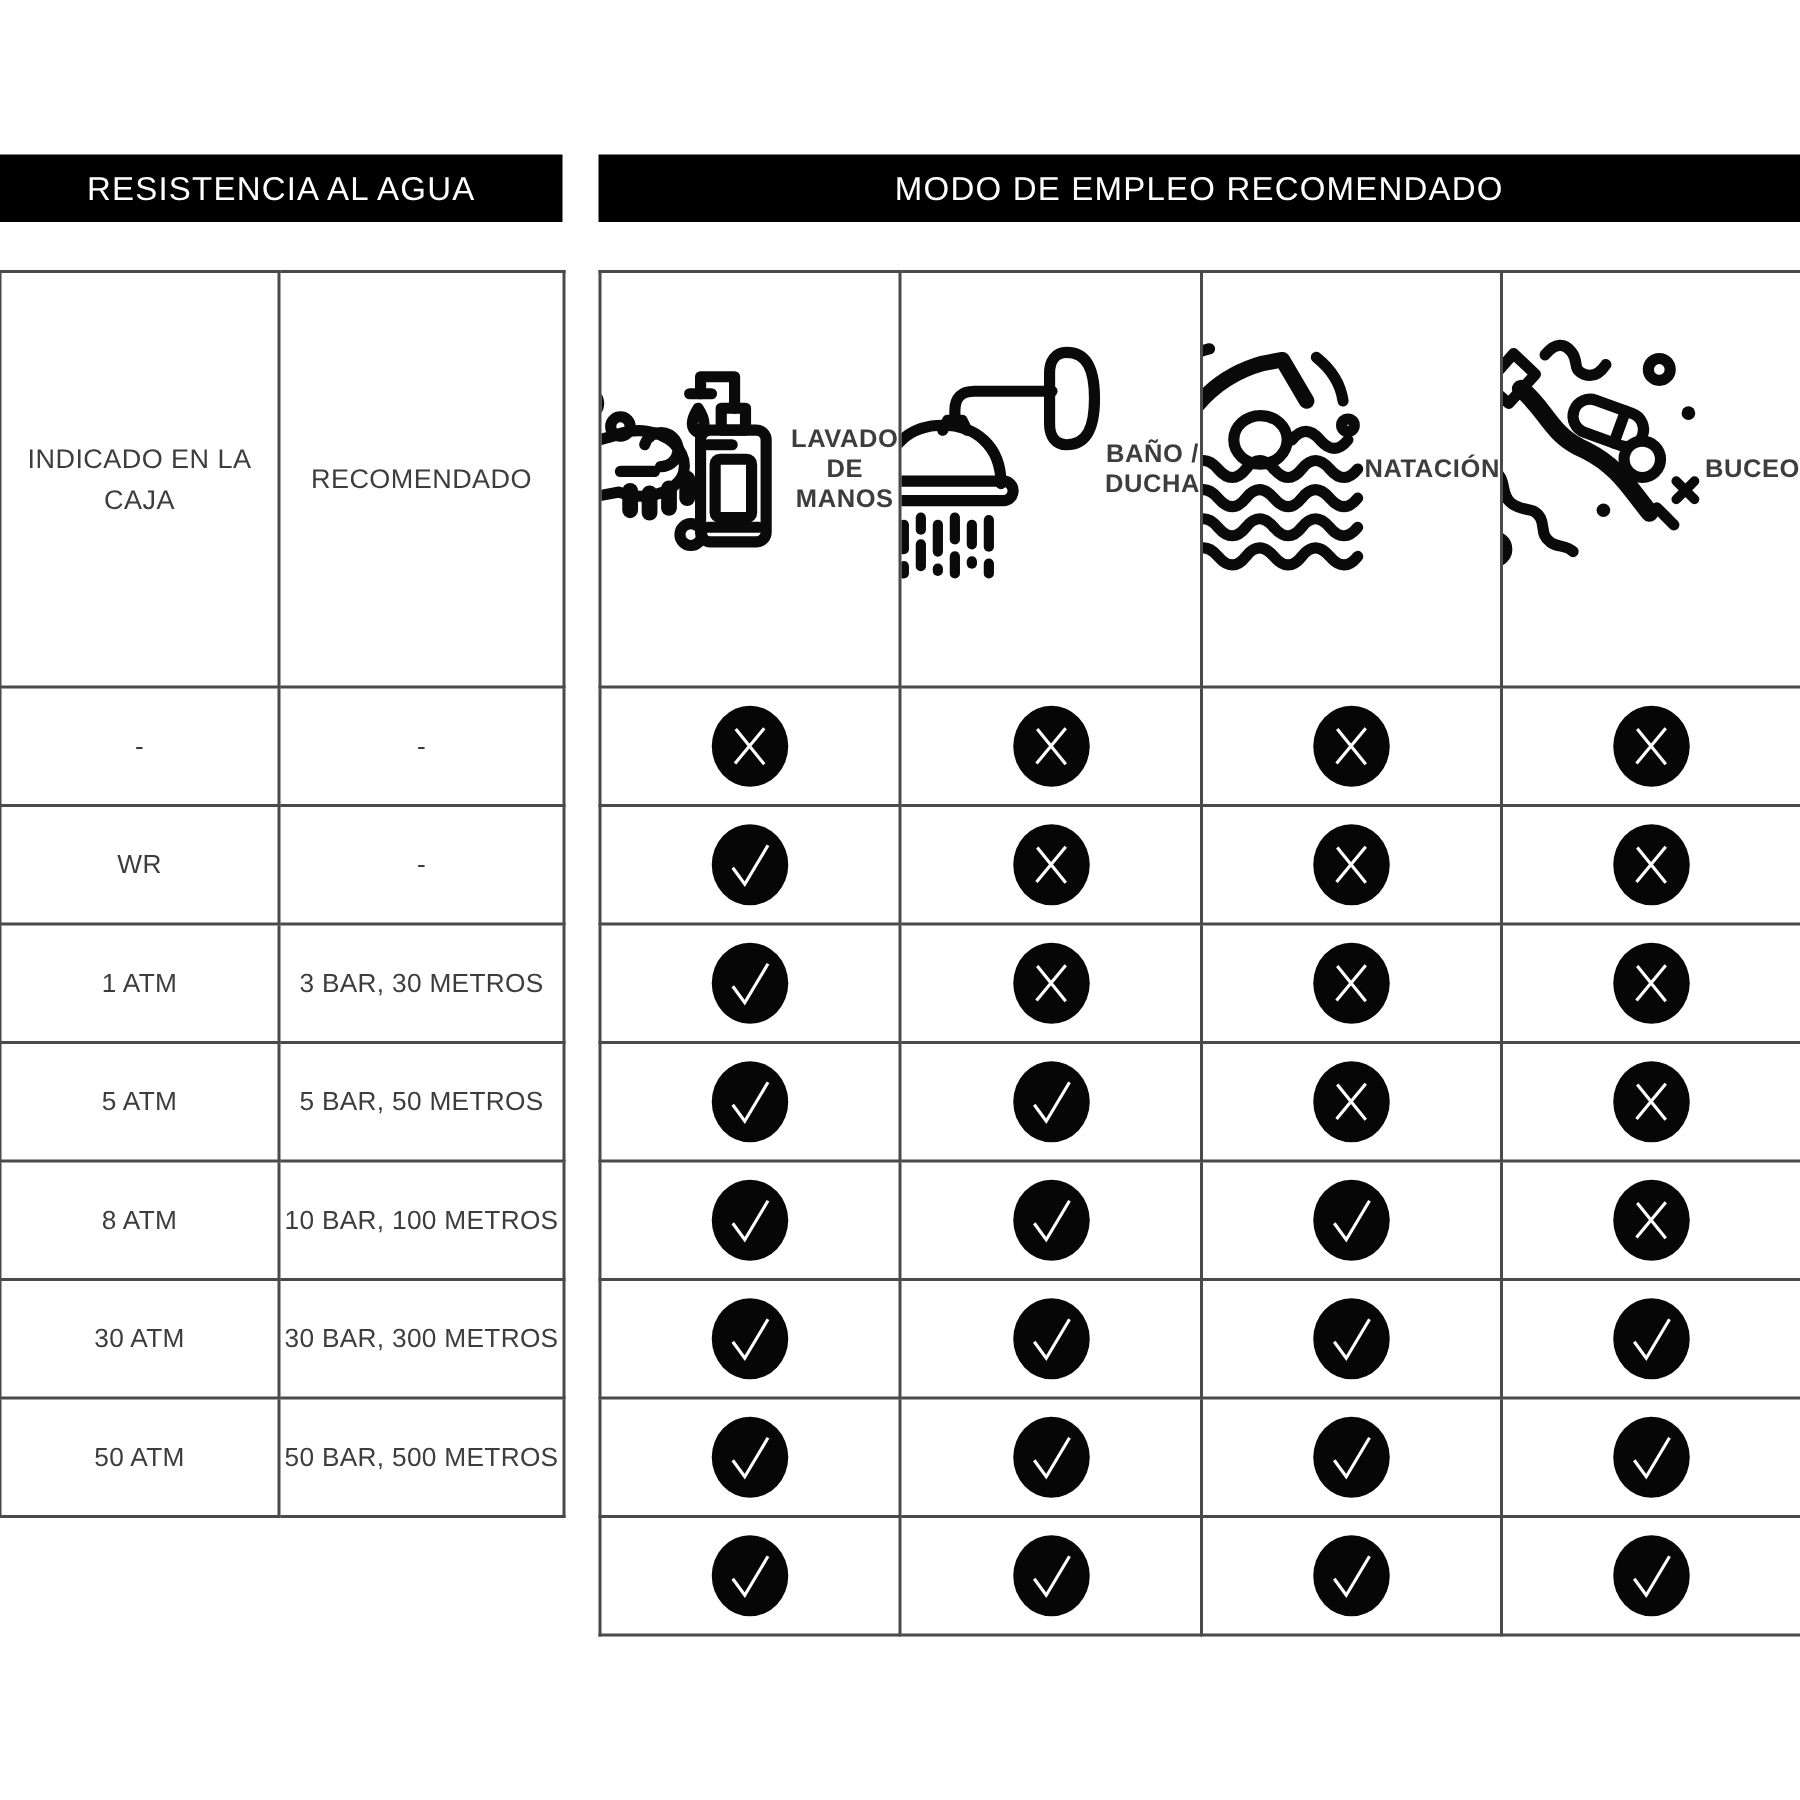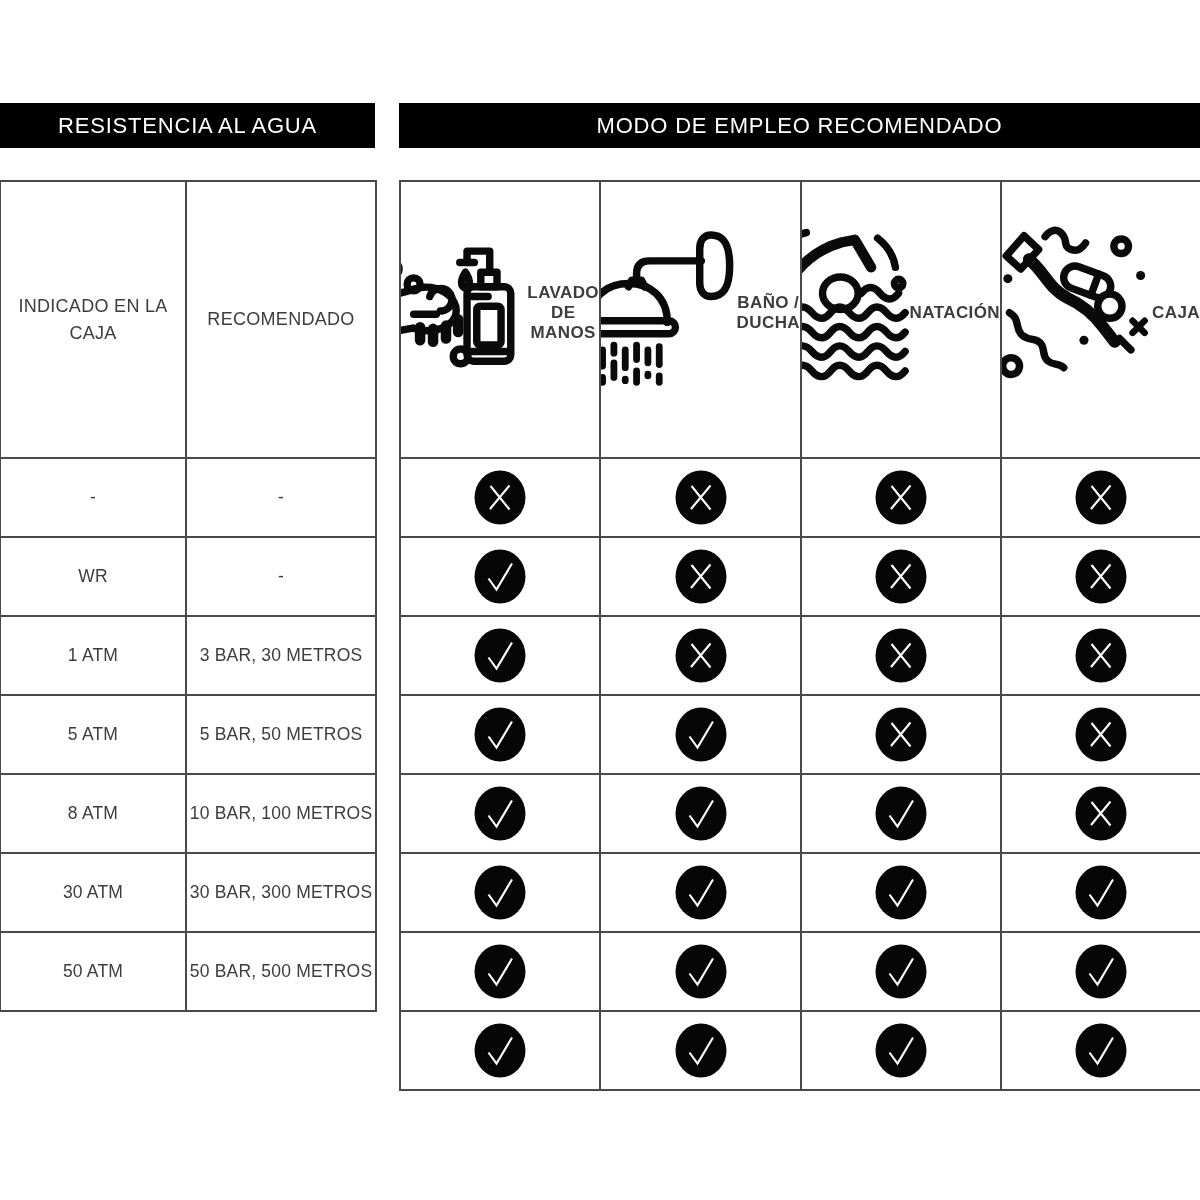--- a/index.html
+++ b/index.html
@@ -226,21 +226,21 @@
 
               <g transform="rotate(20 60 37)">
                 <rect x="45" y="30" width="30" height="14" rx="7" fill="#ffffff"></rect>
                 <line x1="65" y1="30" x2="65" y2="44"></line>
               </g>
 
               <circle cx="74" cy="52" r="7.5" fill="#ffffff"></circle>
               <path d="M80 72 l7 7"></path>
             </svg>
           </span>
-          <span class="activity-label">CAJA</span>
+          <span class="activity-label">BUCEO</span>
         </div>
       </th>
     </tr>
 
     <tr>
       <td><span class="mark">
   <svg class="mark-svg is-x" viewBox="0 0 52 55" width="52" height="55">
     <ellipse cx="26" cy="27.5" rx="25.5" ry="27" fill="#060606"></ellipse>
     <path class="glyph glyph-check" d="M14.5 29.5 L22.5 40.5 L38 14.5"></path>
     <path class="glyph glyph-x" d="M16.5 16 L35.5 39.5 M35.5 15.5 L16 39"></path>

